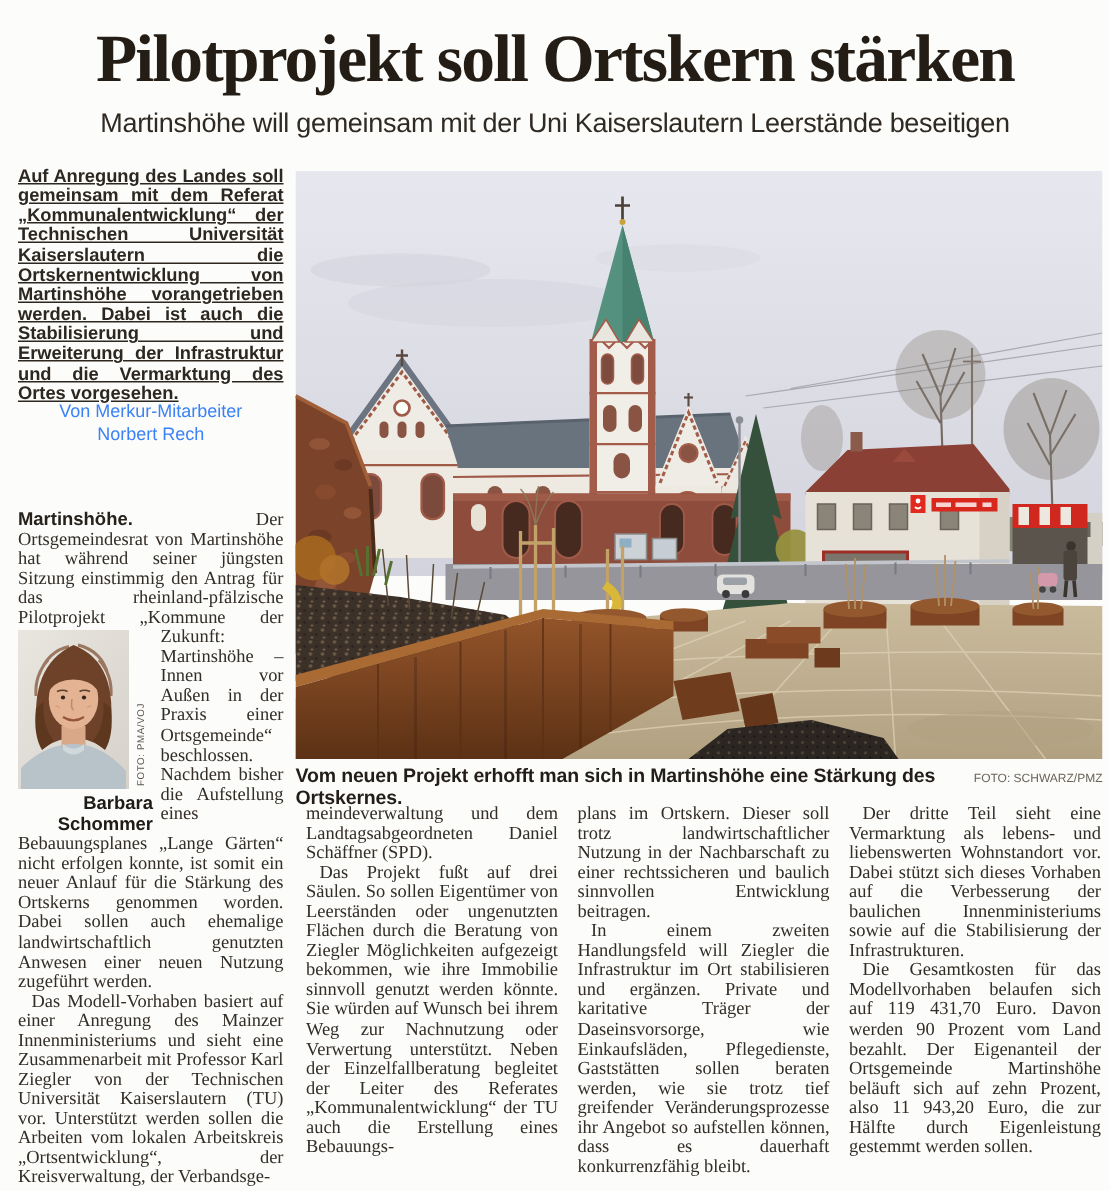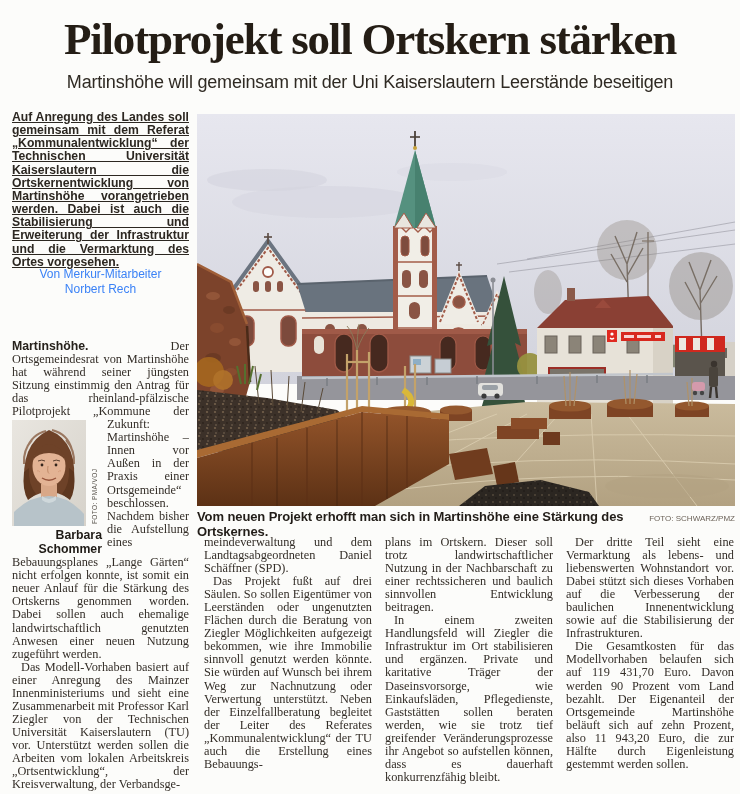--- a/index.html
+++ b/index.html
@@ -412,17 +412,17 @@
     <p>meindeverwaltung und dem Landtagsabgeordneten Daniel Schäffner (SPD).</p>
     <p class="indent">Das Projekt fußt auf drei Säulen. So sollen Eigentümer von Leerständen oder ungenutzten Flächen durch die Beratung von Ziegler Möglichkeiten aufgezeigt bekommen, wie ihre Immobilie sinnvoll genutzt werden könnte. Sie würden auf Wunsch bei ihrem Weg zur Nachnutzung oder Verwertung unterstützt. Neben der Einzelfallberatung begleitet der Leiter des Referates „Kommunalentwicklung“ der TU auch die Erstellung eines Bebauungs-</p>
   </div>
 
   <div class="col" id="col3">
     <p>plans im Ortskern. Dieser soll trotz landwirtschaftlicher Nutzung in der Nachbarschaft zu einer rechtssicheren und baulich sinnvollen Entwicklung beitragen.</p>
     <p class="indent">In einem zweiten Handlungsfeld will Ziegler die Infrastruktur im Ort stabilisieren und ergänzen. Private und karitative Träger der Daseinsvorsorge, wie Einkaufsläden, Pflegedienste, Gaststätten sollen beraten werden, wie sie trotz tief greifender Veränderungsprozesse ihr Angebot so aufstellen können, dass es dauerhaft konkurrenzfähig bleibt.</p>
   </div>
 
   <div class="col" id="col4">
-    <p class="indent">Der dritte Teil sieht eine Vermarktung als lebens- und liebenswerten Wohnstandort vor. Dabei stützt sich dieses Vorhaben auf die Verbesserung der baulichen Innenentwicklung sowie auf die Stabilisierung der Infrastrukturen.</p>
+    <p class="indent">Der dritte Teil sieht eine Vermarktung als lebens- und liebenswerten Wohnstandort vor. Dabei stützt sich dieses Vorhaben auf die Verbesserung der baulichen Innenministeriums sowie auf die Stabilisierung der Infrastrukturen.</p>
     <p class="indent">Die Gesamtkosten für das Modellvorhaben belaufen sich auf 119 431,70 Euro. Davon werden 90 Prozent vom Land bezahlt. Der Eigenanteil der Ortsgemeinde Martinshöhe beläuft sich auf zehn Prozent, also 11 943,20 Euro, die zur Hälfte durch Eigenleistung gestemmt werden sollen.</p>
   </div>
 
 </div>
 
 </body></html>

